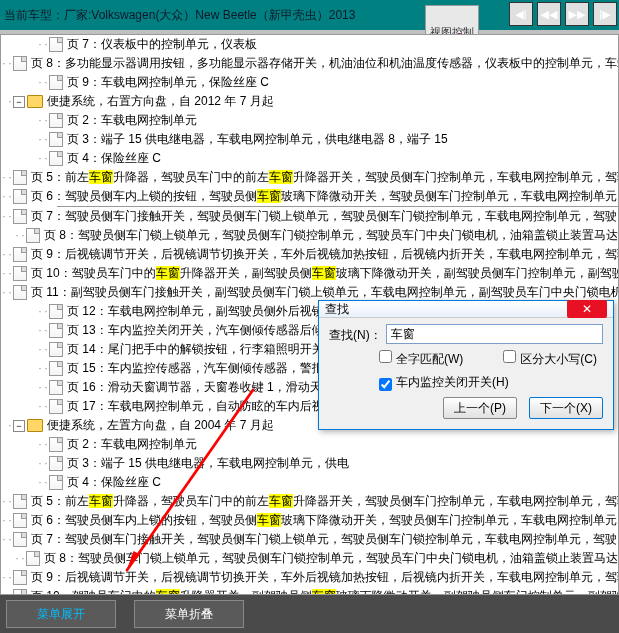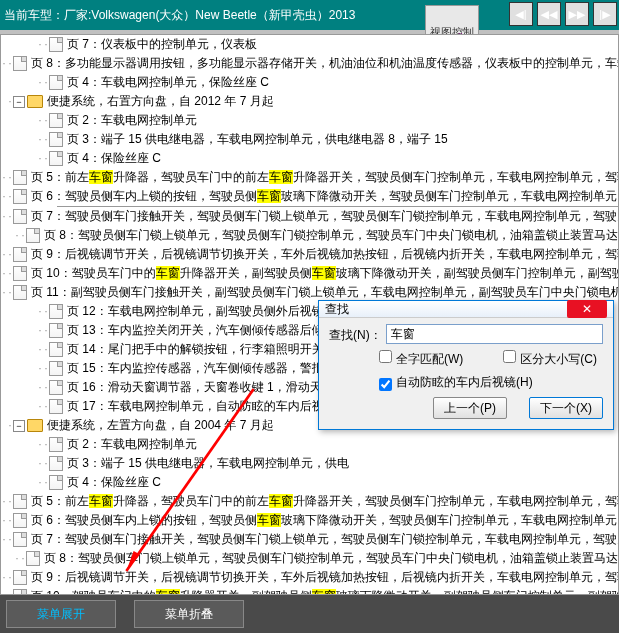--- a/index.html
+++ b/index.html
@@ -1,18 +1,18 @@
 <!DOCTYPE html>
 <html><head>
 <meta charset="utf-8">
 <style>
 *{box-sizing:border-box;margin:0;padding:0;font-family:"Microsoft YaHei","SimSun",sans-serif;font-size:12px}
 body{background:#C0C0C0;width:619px;height:633px;overflow:hidden;position:relative}
 .topbar{background:#008080;color:#fff;height:30px;display:flex;align-items:center;padding:0 4px;position:relative}
-.topbar .title{white-space:nowrap;color:#ffffff}
+.topbar .title{white-space:nowrap;color:#0f172a}
 .viewctrl{position:absolute;right:140px;top:5px;background:#E8E8E8;border:1px solid #999;font-size:11px;padding:19px 4px;color:#333}
 .vcbtns{position:absolute;right:2px;top:2px;display:flex;gap:4px}
 .vcbtn{width:24px;height:24px;background:#E0E0E0;border:1px solid #333;display:flex;align-items:center;justify-content:center;font-size:11px}
 .play{position:absolute;left:450px;top:32px;color:#800080;font-size:10px}
 .tree{position:absolute;left:0;top:34px;right:0;bottom:38px;background:#fff;overflow:hidden;border:1px solid #999}
 .node{display:flex;align-items:center;height:19px;line-height:19px;white-space:nowrap}
 .ind{display:inline-block}
 .exp{width:12px;height:12px;border:1px solid #888;background:#fff;font-size:9px;line-height:10px;text-align:center;margin-right:2px;flex-shrink:0}
 .folder{width:16px;height:13px;background:#FFD766;border:1px solid #B8860B;margin-right:4px;flex-shrink:0;border-radius:1px}
 .page{width:14px;height:15px;background:linear-gradient(#fff,#f4f4f4);border:1px solid #999;margin-right:4px;flex-shrink:0;position:relative}
@@ -22,21 +22,21 @@
 .sep{border-top:1px solid #999;margin:0 0 0 56px}
 .dialog{position:absolute;left:318px;top:300px;width:296px;height:130px;background:#F0F0F0;border:1px solid #0078D7;box-shadow:2px 2px 6px rgba(0,0,0,.3);z-index:10}
 .dlg-title{background:linear-gradient(#fff,#E8F0FA);height:16px;display:flex;align-items:center;padding:8px 6px;border-bottom:1px solid #ccc}
 .dlg-title span:first-child{flex:1}
 .dlg-close{width:40px;height:18px;background:#E81123;color:#fff;text-align:center;line-height:18px;border-radius:2px;margin-left:4px}
 .dlg-body{padding:6px 10px}
 .row{display:flex;align-items:flex-end;margin-bottom:6px}
 .row label{margin-right:4px}
 .inp{flex:1;height:20px;border:1px solid #7A9FCB;padding:0 4px;background:#fff}
 .chk{margin-right:4px}
-.dlg-btns{display:flex;gap:22px;justify-content:flex-end;margin-top:4px}
+.dlg-btns{display:flex;gap:12px;justify-content:flex-end;margin-top:4px}
 .btn{height:22px;padding:0 10px;background:linear-gradient(#fff,#E0E0E0);border:1px solid #888;border-radius:2px}
 .btn.primary{border:1px solid #0078D7}
 .arrow{position:absolute;left:100px;top:380px;width:180px;height:200px;z-index:5;pointer-events:none}
 .arrow svg{width:100%;height:100%}
 .bottombar{position:absolute;left:0;bottom:0;right:0;height:38px;background:#4A4A4A;display:flex;align-items:center;padding:0 6px;gap:18px}
 .bbtn{height:28px;padding:8px 30px;background:#5A5A5A;border:1px solid #888;color:#00BFFF;display:flex;align-items:center}
 .bbtn.g{color:#ffffff}
 </style>
 </head>
 <body>
@@ -66,21 +66,21 @@
       <span class="dot">·</span>
       <span class="dot">·</span>
       <span class="page"></span>
       <span>页 8：多功能显示器调用按钮，多功能显示器存储开关，机油油位和机油温度传感器，仪表板中的控制单元，车载电网</span>
     </div>
     <div class="node">
       <span class="ind" style="width: 36px;"></span>
       <span class="dot">·</span>
       <span class="dot">·</span>
       <span class="page"></span>
-      <span>页 4：车载电网控制单元，保险丝座 C</span>
+      <span>页 9：车载电网控制单元，保险丝座 C</span>
     </div>
     <div class="node">
       <span class="ind" style="width: 6px;"></span>
       <span class="dot">·</span>
       <span class="exp">−</span>
       <span class="folder"></span>
       <span>便捷系统，右置方向盘，自 2012 年 7 月起</span>
     </div>
     <div class="node">
       <span class="ind" style="width: 36px;"></span>
@@ -276,21 +276,21 @@
   <div class="row">
    <label>查找(N)：</label>
    <input class="inp" value="车窗" style="">
   </div>
   <div class="row" style="margin-left:50px;gap:40px">
    <span><input type="checkbox" class="chk" style=""><span>全字匹配(W)</span></span>
    <span><input type="checkbox" class="chk" style=""><span>区分大小写(C)</span></span>
   </div>
   <div class="row" style="margin-left:50px">
    <input type="checkbox" class="chk" checked="" style="">
-        <span>自动防眩的车内后视镜(H)</span>
+        <span>车内监控关闭开关(H)</span>
   </div>
   <div class="dlg-btns">
    <button class="btn">上一个(P)</button>
    <button class="btn primary">下一个(X)</button>
   </div>
  </div>
 </div>
 
 <div class="arrow">
  <svg viewBox="0 0 180 220">

